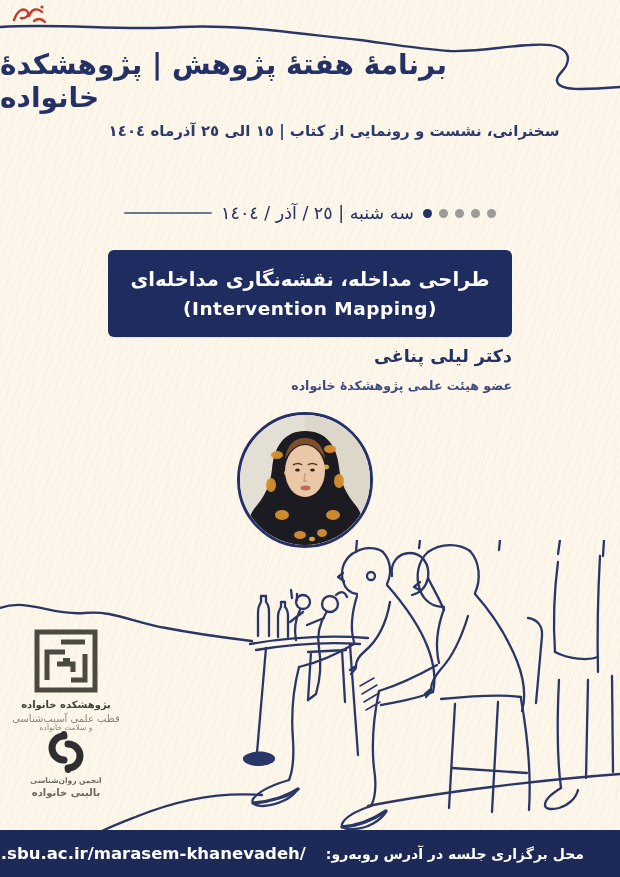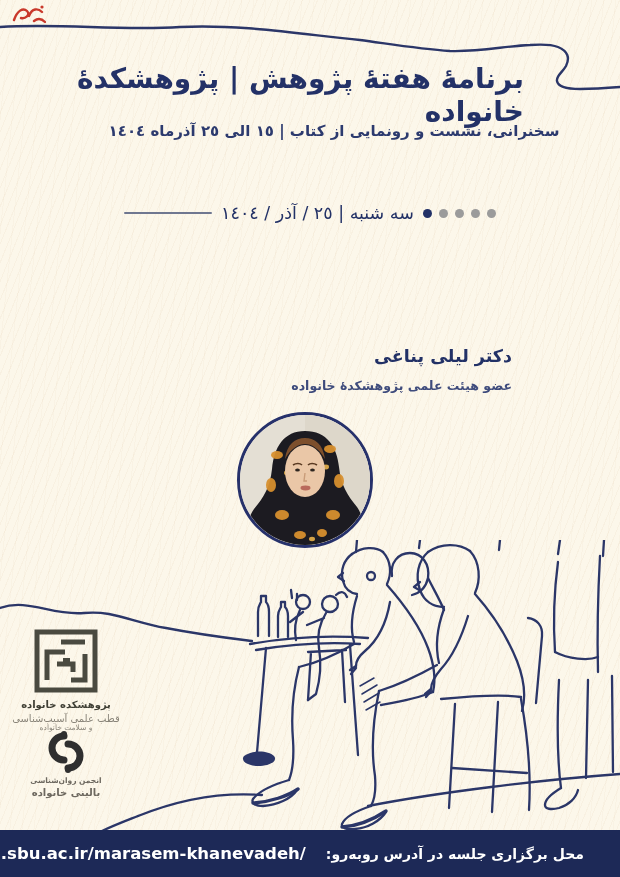--- a/index.html
+++ b/index.html
@@ -9,21 +9,21 @@
     font-family:"DejaVu Sans", sans-serif;
   }
   .poster::before{
     content:"";position:absolute;inset:0;z-index:0;pointer-events:none;
     background:
       repeating-linear-gradient(112deg, rgba(216,186,148,.10) 0 1px, transparent 1px 7px),
       repeating-linear-gradient(96deg, rgba(216,186,148,.07) 0 1px, transparent 1px 12px);
   }
   .abs{position:absolute;z-index:1;}
   .title{
-    top:62px;left:0;width:524px;text-align:right;direction:rtl;
+    top:48px;left:0;width:524px;text-align:left;direction:rtl;
     font-size:28px;font-weight:bold;color:#233167;letter-spacing:0;
   }
   .subtitle{
     top:122px;left:0;width:620px;text-align:center;direction:rtl;
     font-size:15px;font-weight:bold;color:#2c3a6e;margin-left:24px;
   }
   .date-row{
     top:203px;left:0;width:620px;display:flex;justify-content:center;align-items:center;gap:9px;
   }
   .date-dash{width:88px;height:2px;background:#6f7790;border-radius:2px;}
@@ -89,20 +89,24 @@
     <span class="date-text">سه شنبه | ٢٥ / آذر / ١٤٠٤</span>
     <span class="dots">
       <span class="dot dot-navy"></span>
       <span class="dot dot-gray"></span>
       <span class="dot dot-gray"></span>
       <span class="dot dot-gray"></span>
       <span class="dot dot-gray"></span>
     </span>
   </div>
 
+  <div class="abs session-box">
+    <div class="session-fa">طراحی مداخله، نقشه‌نگاری مداخله‌ای</div>
+    <div class="session-en">(Intervention Mapping)</div>
+  </div>
 
   <div class="abs speaker-row">
     <span>دکتر لیلی پناغی</span>
   </div>
   <div class="abs affiliation">عضو هیئت علمی پژوهشکدهٔ خانواده</div>
 
   <div class="abs photo">
     <svg width="130" height="130" viewBox="0 0 130 130">
       <rect x="0" y="0" width="130" height="130" fill="#e4dfd4"></rect>
       <rect x="65" y="0" width="65" height="130" fill="#ddd7ca"></rect>

